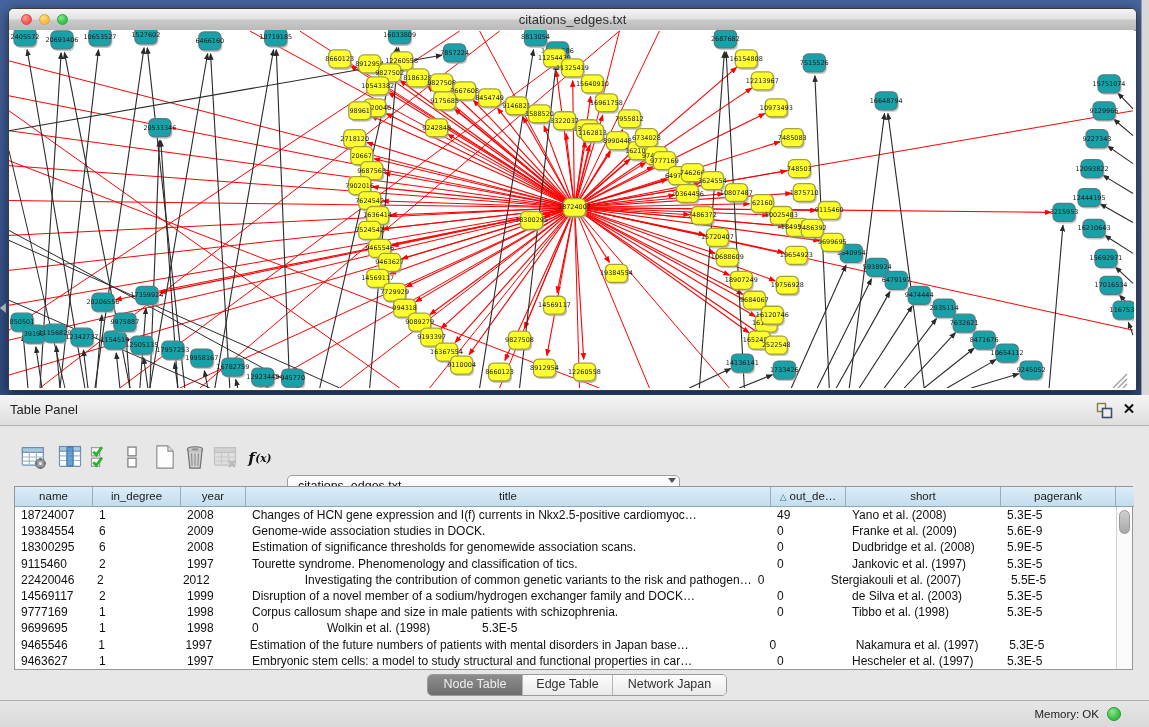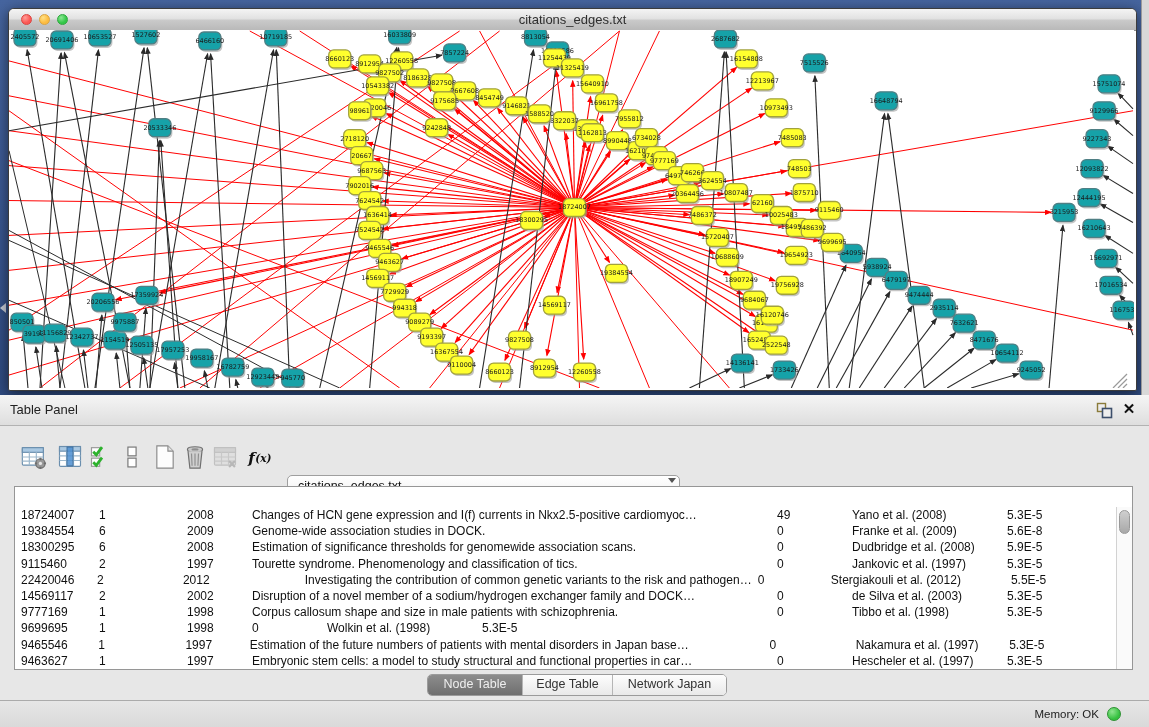--- a/index.html
+++ b/index.html
@@ -1006,38 +1006,48 @@
         </div>
         <div class="tbtn" style="left: 246px;">
           <svg viewBox="0 0 24 24">
             <text x="2" y="17" font-family="DejaVu Serif, serif" font-style="italic" font-weight="bold" font-size="13" fill="#111">f</text>
             <text x="8" y="16" font-family="DejaVu Serif, serif" font-style="italic" font-weight="bold" font-size="9" fill="#111">(x)</text>
           </svg>
         </div>
       </div>
 
     <div id="tablebox">
+      <div id="thead">
+          <div class="th" style="width: 78px;">name</div>
+          <div class="th" style="width: 88px;">in_degree</div>
+          <div class="th" style="width: 65px;">year</div>
+          <div class="th" style="width: 525px;">title</div>
+          <div class="th" style="width: 75px;"><span class="sort">△</span>out_de…</div>
+          <div class="th" style="width: 155px;">short</div>
+          <div class="th" style="width: 115px;">pagerank</div>
+          <div class="th" style="width: 18px; border-right: none;"></div>
+        </div>
       <div id="tbody">
           <div class="tr">
             <div class="td" style="width: 78px;">18724007</div>
             <div class="td" style="width: 88px;">1</div>
             <div class="td" style="width: 65px;">2008</div>
             <div class="td" style="width: 525px;">Changes of HCN gene expression and I(f) currents in Nkx2.5-positive cardiomyoc…</div>
             <div class="td" style="width: 75px;">49</div>
             <div class="td" style="width: 155px;">Yano et al. (2008)</div>
             <div class="td" style="width: 115px;">5.3E-5</div>
           </div>
           <div class="tr">
             <div class="td" style="width: 78px;">19384554</div>
             <div class="td" style="width: 88px;">6</div>
             <div class="td" style="width: 65px;">2009</div>
             <div class="td" style="width: 525px;">Genome-wide association studies in DOCK.</div>
             <div class="td" style="width: 75px;">0</div>
             <div class="td" style="width: 155px;">Franke et al. (2009)</div>
-            <div class="td" style="width: 115px;">5.6E-8</div>
+            <div class="td" style="width: 115px;">5.6E-9</div>
           </div>
           <div class="tr">
             <div class="td" style="width: 78px;">18300295</div>
             <div class="td" style="width: 88px;">6</div>
             <div class="td" style="width: 65px;">2008</div>
             <div class="td" style="width: 525px;">Estimation of significance thresholds for genomewide association scans.</div>
             <div class="td" style="width: 75px;">0</div>
             <div class="td" style="width: 155px;">Dudbridge et al. (2008)</div>
             <div class="td" style="width: 115px;">5.9E-5</div>
           </div>
@@ -1049,27 +1059,27 @@
             <div class="td" style="width: 75px;">0</div>
             <div class="td" style="width: 155px;">Jankovic et al. (1997)</div>
             <div class="td" style="width: 115px;">5.3E-5</div>
           </div>
           <div class="tr">
             <div class="td" style="width: 78px;">22420046</div>
             <div class="td" style="width: 88px;">2</div>
             <div class="td" style="width: 65px;">2012</div>
             <div class="td" style="width: 525px; text-align: right;">Investigating the contribution of common genetic variants to the risk and pathogen…</div>
             <div class="td" style="width: 75px;">0</div>
-            <div class="td" style="width: 155px;">Stergiakouli et al. (2012)</div>
+            <div class="td" style="width: 155px;">Stergiakouli et al. (2007)</div>
             <div class="td" style="width: 115px; margin-left: 29px;">5.5E-5</div>
           </div>
           <div class="tr">
             <div class="td" style="width: 78px;">14569117</div>
             <div class="td" style="width: 88px;">2</div>
-            <div class="td" style="width: 65px;">2002</div>
+            <div class="td" style="width: 65px;">1999</div>
             <div class="td" style="width: 525px;">Disruption of a novel member of a sodium/hydrogen exchanger family and DOCK…</div>
             <div class="td" style="width: 75px;">0</div>
             <div class="td" style="width: 155px;">de Silva et al. (2003)</div>
             <div class="td" style="width: 115px;">5.3E-5</div>
           </div>
           <div class="tr">
             <div class="td" style="width: 78px;">9777169</div>
             <div class="td" style="width: 88px;">1</div>
             <div class="td" style="width: 65px;">1998</div>
             <div class="td" style="width: 525px;">Corpus callosum shape and size in male patients with schizophrenia.</div>

